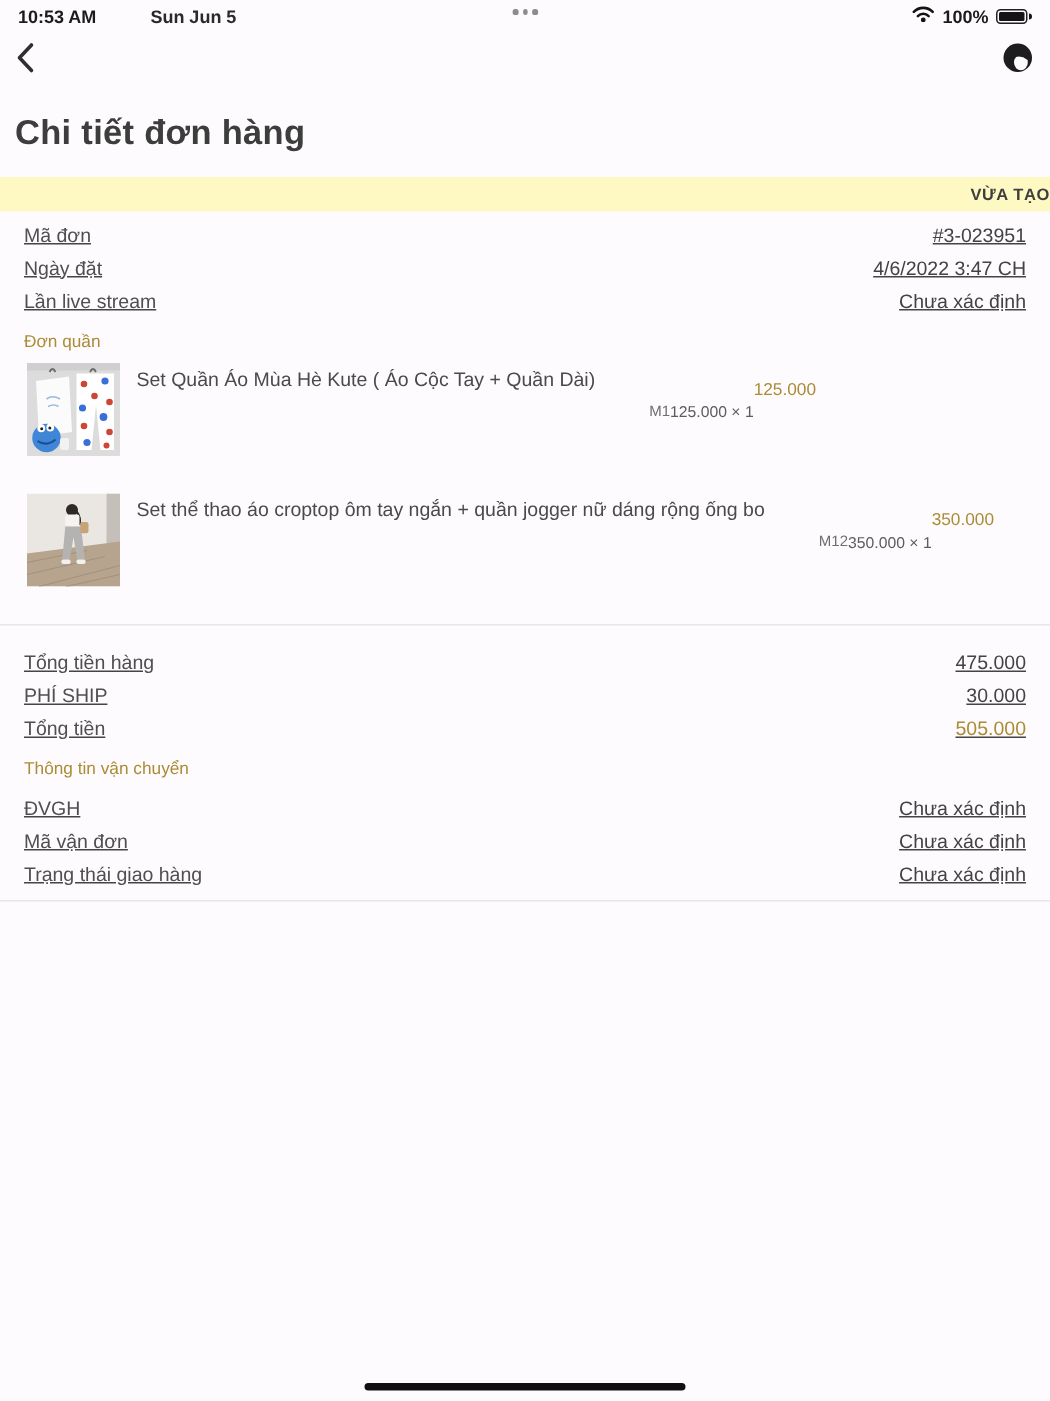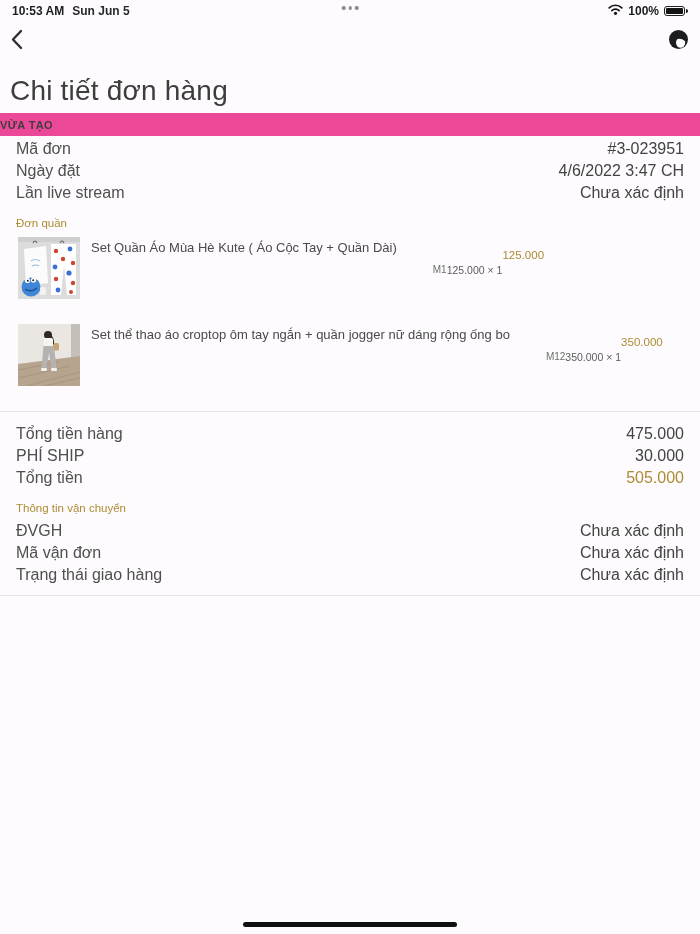--- a/index.html
+++ b/index.html
@@ -12,52 +12,52 @@
     overflow:hidden;
   }
   
   .status-bar {
     height:22px; display:flex; align-items:center;
     justify-content:space-between; padding:0 12px;
     font-size:12px; color:#1c1c1e; position:relative;
   }
   .sb-left { display:flex; gap:8px; align-items:center; }
   .sb-time { font-weight:700; }
-  .sb-date { font-weight:600; color:#2a2a2c; }
+  .sb-date { font-weight:600; color:#2a2a2c;margin-left:28px; }
   .sb-center { position:absolute; left:50%; top:6px; transform:translateX(-50%);
     display:flex; gap:3px; }
   .sb-center i { width:3.5px; height:3.5px; border-radius:50%; background:#8e8a8e; }
   .sb-right { display:flex; gap:5px; align-items:center; }
   .sb-batt-pct { font-weight:600; }
   .battery-wrap { display:flex; align-items:center; }
   .battery { width:21px; height:10.5px; border:1px solid rgba(20,20,20,.95);
     border-radius:3px; padding:1px; display:inline-block; }
   .battery-fill { display:block; width:100%; height:100%; background:#141414; border-radius:1px; }
   .battery-nub { width:2px; height:4px; background:#141414; border-radius:0 2px 2px 0; margin-left:1px; }
   
   .nav-bar { height:38px; display:flex; align-items:center;
     justify-content:space-between; padding:0 10px; }
   .back-btn { width:28px; height:28px; display:flex; align-items:center; cursor:pointer; }
   .avatar-btn { width:24px; height:24px; display:flex; align-items:center; justify-content:center; cursor:pointer; }
   
   .page-title {
-    font-size:28px; font-weight:400; color:#3d3d3d;
-    margin:15px 10px 6px 10px; letter-spacing:.2px;
+    font-size:23px; font-weight:700; color:#3d3d3d;
+    margin:15px 10px 16px 10px; letter-spacing:.2px;
   }
   
   .banner {
-    height:23px; background:#ec4899; display:flex;
-    align-items:center; justify-content:flex-start;
+    height:23px; background:#fef9c3; display:flex;
+    align-items:center; justify-content:flex-end;
     font-size:11px; font-weight:600; letter-spacing:.4px; color:#3e3e3e;
   }
   
   .kv-group { margin-top:4px; }
   .kv-row {
-    height:22px; display:flex; 
-    justify-content:space-between; padding:0 16px; font-size:16px;
+    height:22px; display:flex; align-items:center;
+    justify-content:space-between; padding:0 16px; font-size:13px;text-decoration:underline;
   }
   .kv-label { color:#4f4f4f; }
   .kv-value { color:#434343; }
   .gold { color:#ab8c34 !important; }
   
   .section-title {
     font-size:11.5px; color:#ab8c34; padding:0 16px;
     margin-top:11px; margin-bottom:8px; font-weight:500;
   }
   

